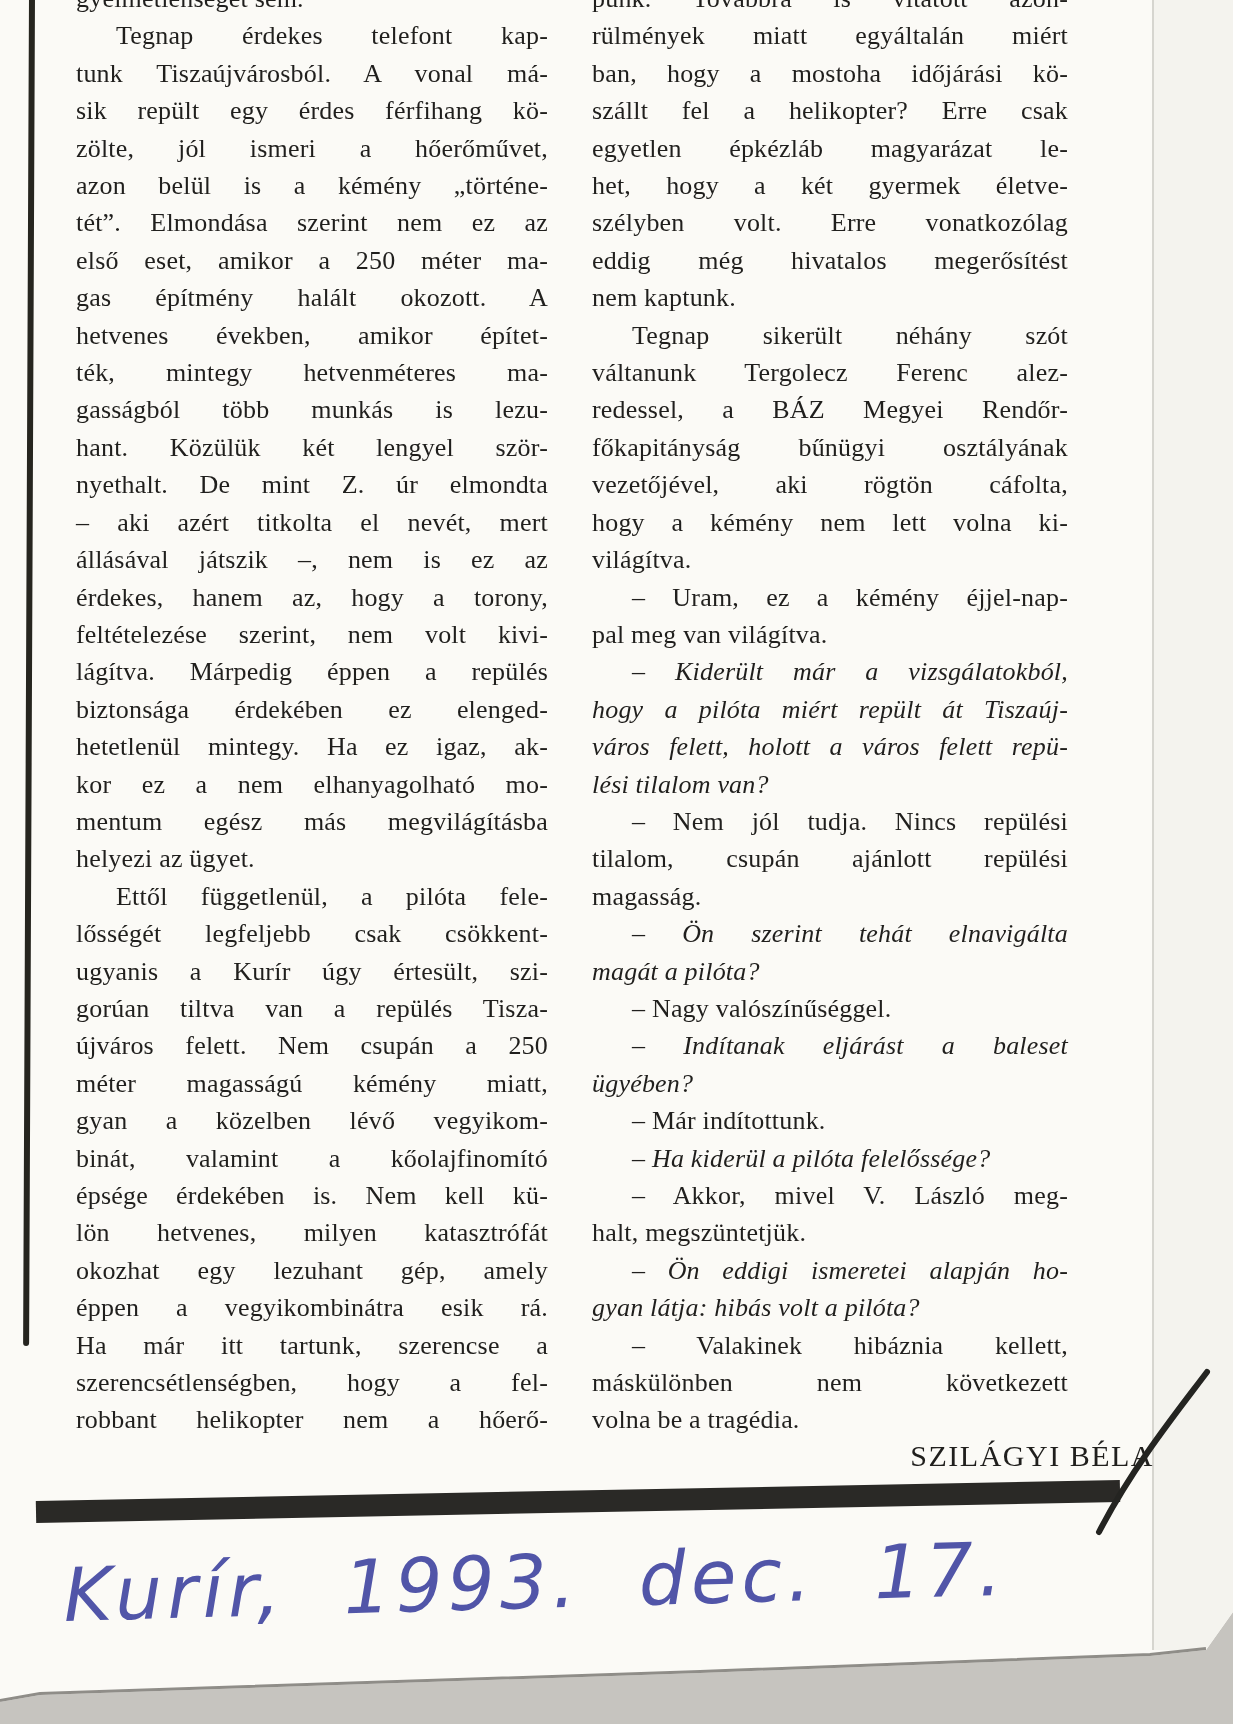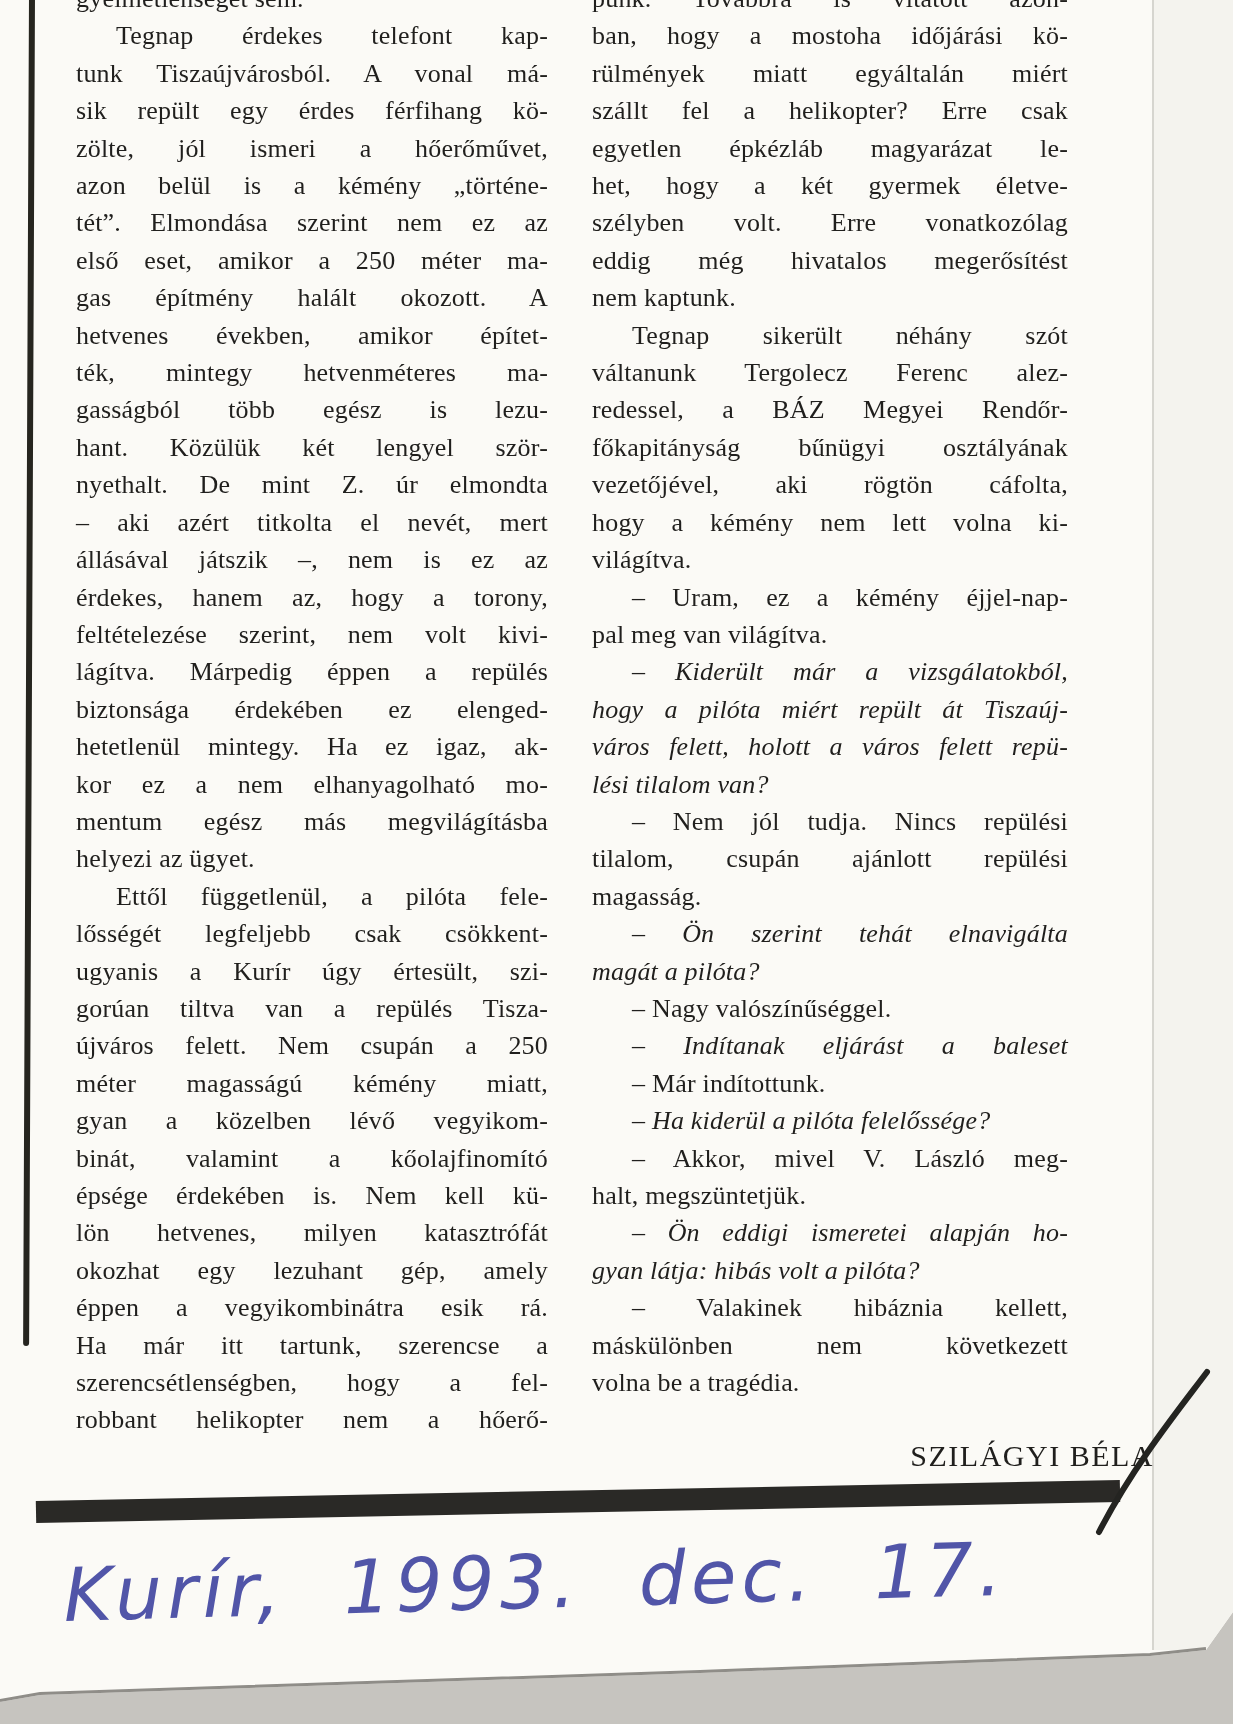--- a/index.html
+++ b/index.html
@@ -66,21 +66,21 @@
         <div class="line p">Tegnap érdekes telefont kap-</div>
         <div class="line">tunk Tiszaújvárosból. A vonal má-</div>
         <div class="line">sik repült egy érdes férfihang kö-</div>
         <div class="line">zölte, jól ismeri a hőerőművet,</div>
         <div class="line">azon belül is a kémény „történe-</div>
         <div class="line">tét”. Elmondása szerint nem ez az</div>
         <div class="line">első eset, amikor a 250 méter ma-</div>
         <div class="line">gas építmény halált okozott. A</div>
         <div class="line">hetvenes években, amikor építet-</div>
         <div class="line">ték, mintegy hetvenméteres ma-</div>
-        <div class="line">gasságból több egész is lezu-</div>
+        <div class="line">gasságból több munkás is lezu-</div>
         <div class="line">hant. Közülük két lengyel ször-</div>
         <div class="line">nyethalt. De mint Z. úr elmondta</div>
         <div class="line">– aki azért titkolta el nevét, mert</div>
         <div class="line">állásával játszik –, nem is ez az</div>
         <div class="line">érdekes, hanem az, hogy a torony,</div>
         <div class="line">feltételezése szerint, nem volt kivi-</div>
         <div class="line">lágítva. Márpedig éppen a repülés</div>
         <div class="line">biztonsága érdekében ez elenged-</div>
         <div class="line">hetetlenül mintegy. Ha ez igaz, ak-</div>
         <div class="line">kor ez a nem elhanyagolható mo-</div>
@@ -98,22 +98,22 @@
         <div class="line">lön hetvenes, milyen katasztrófát</div>
         <div class="line">okozhat egy lezuhant gép, amely</div>
         <div class="line">éppen a vegyikombinátra esik rá.</div>
         <div class="line">Ha már itt tartunk, szerencse a</div>
         <div class="line">szerencsétlenségben, hogy a fel-</div>
         <div class="line">robbant helikopter nem a hőerő-</div>
       </div>
 
     <div class="col col-right" id="col-right" style="color: rgb(32, 31, 29);">
         <div class="line">punk. Továbbra is vitatott azon-</div>
+        <div class="line">rülmények miatt egyáltalán miért</div>
         <div class="line">ban, hogy a mostoha időjárási kö-</div>
-        <div class="line">rülmények miatt egyáltalán miért</div>
         <div class="line">szállt fel a helikopter? Erre csak</div>
         <div class="line">egyetlen épkézláb magyarázat le-</div>
         <div class="line">het, hogy a két gyermek életve-</div>
         <div class="line">szélyben volt. Erre vonatkozólag</div>
         <div class="line">eddig még hivatalos megerősítést</div>
         <div class="line e">nem kaptunk.</div>
         <div class="line p">Tegnap sikerült néhány szót</div>
         <div class="line">váltanunk Tergolecz Ferenc alez-</div>
         <div class="line">redessel, a BÁZ Megyei Rendőr-</div>
         <div class="line">főkapitányság bűnügyi osztályának</div>
@@ -126,20 +126,21 @@
         <div class="line it">hogy a pilóta miért repült át Tiszaúj-</div>
         <div class="line it">város felett, holott a város felett repü-</div>
         <div class="line e it">lési tilalom van?</div>
         <div class="line p">– Nem jól tudja. Nincs repülési</div>
         <div class="line">tilalom, csupán ajánlott repülési</div>
         <div class="line e">magasság.</div>
         <div class="line p it">– Ön szerint tehát elnavigálta</div>
         <div class="line e it">magát a pilóta?</div>
         <div class="line p e">– Nagy valószínűséggel.</div>
         <div class="line p it">– Indítanak eljárást a baleset</div>
+        <div class="line e it">ügyében?</div>
         <div class="line p e">– Már indítottunk.</div>
         <div class="line p e it">– Ha kiderül a pilóta felelőssége?</div>
         <div class="line p">– Akkor, mivel V. László meg-</div>
         <div class="line e">halt, megszüntetjük.</div>
         <div class="line p it">– Ön eddigi ismeretei alapján ho-</div>
         <div class="line e it">gyan látja: hibás volt a pilóta?</div>
         <div class="line p">– Valakinek hibáznia kellett,</div>
         <div class="line">máskülönben nem következett</div>
         <div class="line e">volna be a tragédia.</div>
       </div>

